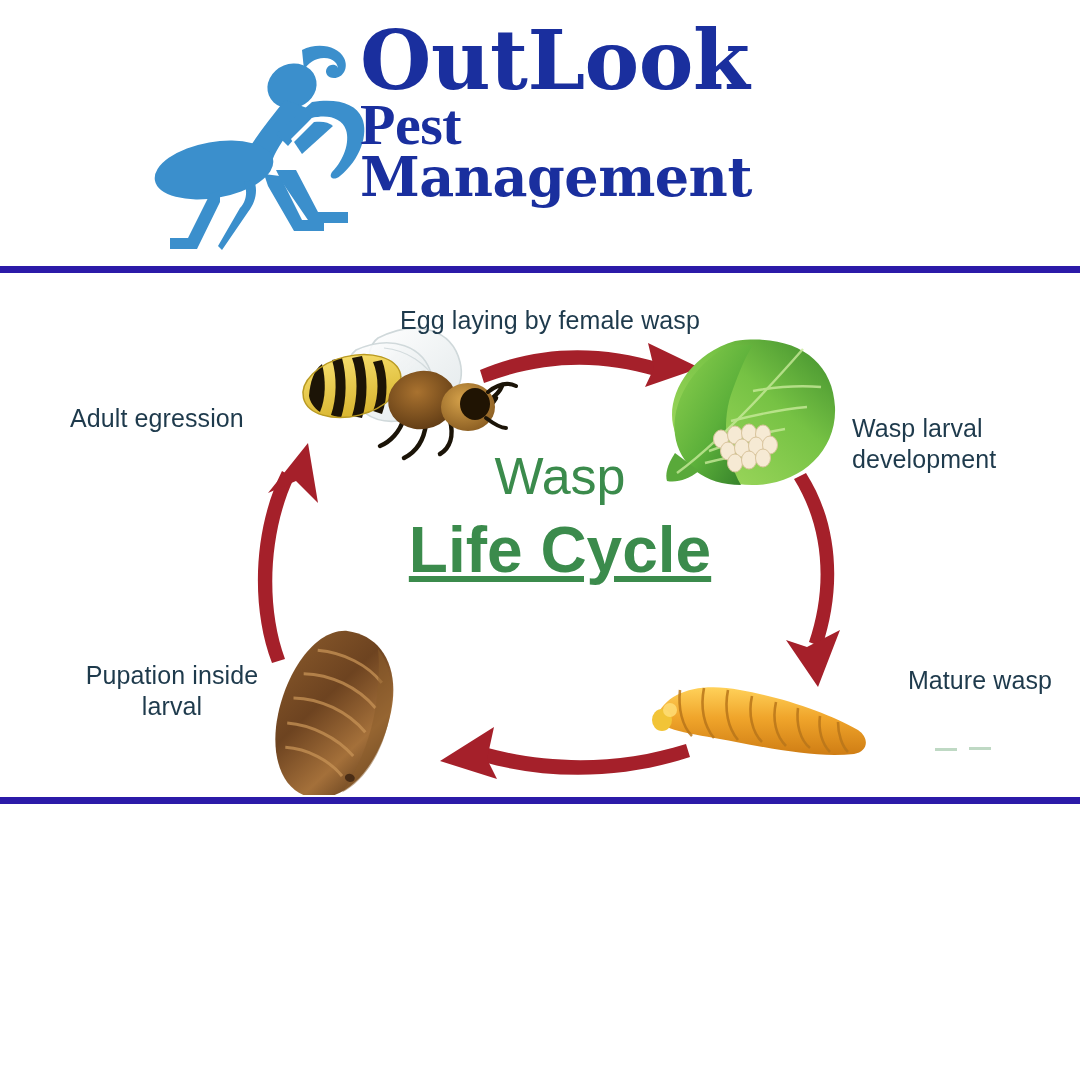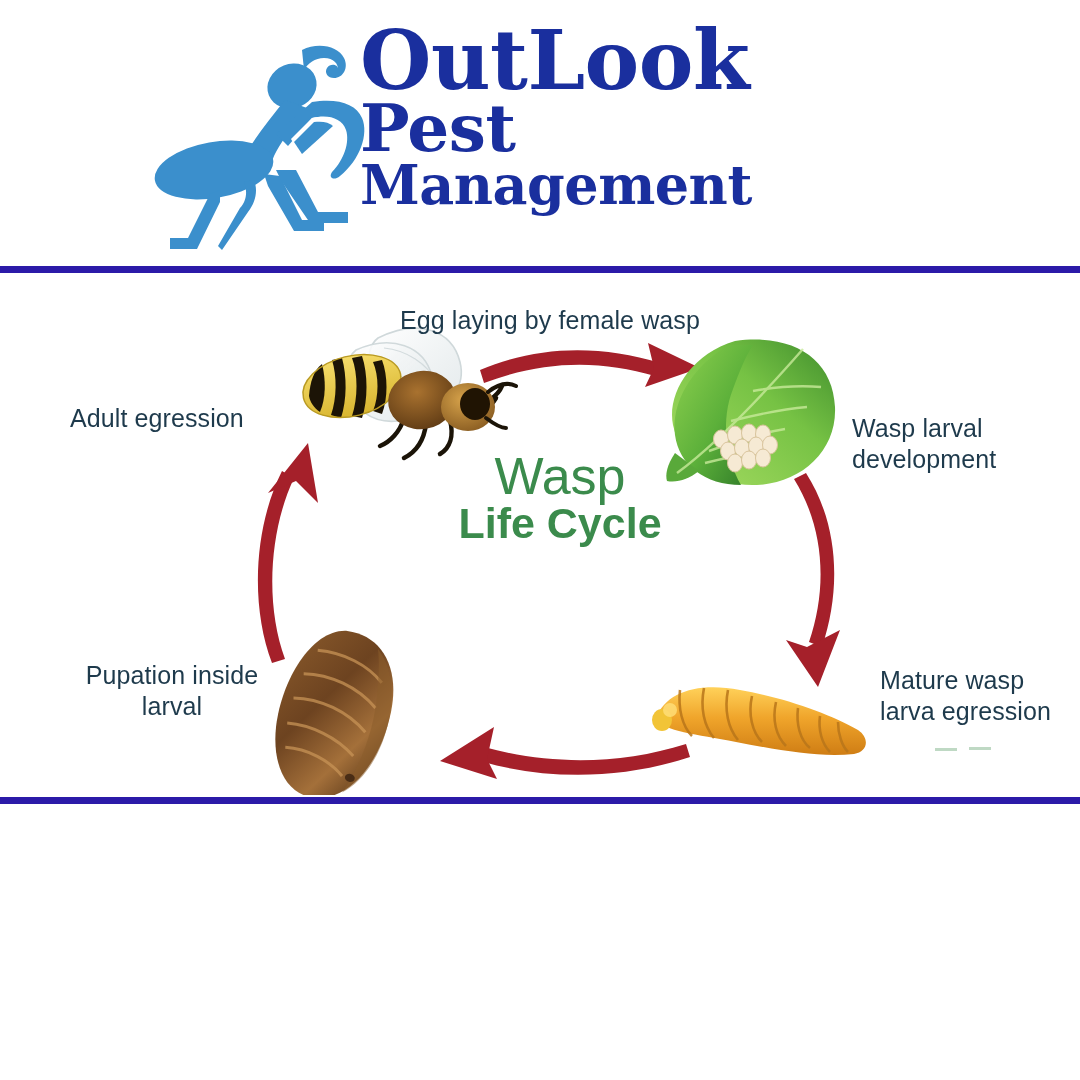--- a/index.html
+++ b/index.html
@@ -39,21 +39,21 @@
     font-family: "DejaVu Serif", "Liberation Serif", serif;
     font-weight: 700;
     letter-spacing: -0.5px;
   }
   .brand-line {
     display: block;
     line-height: 0.93;
     white-space: nowrap;
   }
   #brand-line-1 { font-size: 82px; }
-  #brand-line-2 { font-size: 66px; }
+  #brand-line-2 { font-size: 58px; font-family: Liberation Serif, serif; }
   #brand-line-3 { font-size: 54px; }
 
   
   .divider {
     position: absolute;
     left: 0;
     width: 1080px;
     height: 7px;
     background: #2b1aa8;
   }
@@ -80,38 +80,39 @@
     line-height: 1.0;
   }
   #cycle-title-line1 {
     display: block;
     font-size: 52px;
     font-weight: 400;
     letter-spacing: 0px;
   }
   #cycle-title-line2 {
     display: block;
-    font-size: 43px;
+    font-size: 64px;
     font-weight: 700;
     letter-spacing: 0px;
-    margin-top: 0;
+    margin-top: 16px;
+    text-decoration: underline;
   }
 
   
   .stage-label {
     position: absolute;
     color: #1e3a4c;
     font-size: 25px;
     font-weight: 400;
     line-height: 1.22;
     letter-spacing: 0.1px;
   }
   #label-egg-laying   { left: 400px; top: 30px;  width: 360px; text-align: left; }
   #label-larval-dev   { left: 852px; top: 138px; width: 200px; text-align: left; }
-  #label-egression    { left: 880px; top: 390px; width: 200px; text-align: left; }
+  #label-egression    { left: 880px; top: 390px; width: 200px; text-align: center; }
   #label-pupation     { left: 62px;  top: 385px; width: 220px; text-align: center; }
   #label-adult        { left: 70px;  top: 128px; width: 230px; text-align: left; }
 
   
   #diagram-svg {
     position: absolute;
     left: 0; top: 0;
     width: 1080px;
     height: 520px;
   }
@@ -378,21 +379,20 @@
     <span>Egg laying by female wasp</span>
   </div>
 
   <div class="stage-label" id="label-larval-dev">
     <span>Wasp larval</span><br>
     <span>development</span>
   </div>
 
   <div class="stage-label" id="label-egression">
     <span>Mature wasp</span><br>
-    <span>larva egression</span>
   </div>
 
   <div class="stage-label" id="label-pupation">
     <span>Pupation inside</span><br>
     <span>larval</span>
   </div>
 
   <div class="stage-label" id="label-adult">
     <span>Adult egression</span>
   </div>

